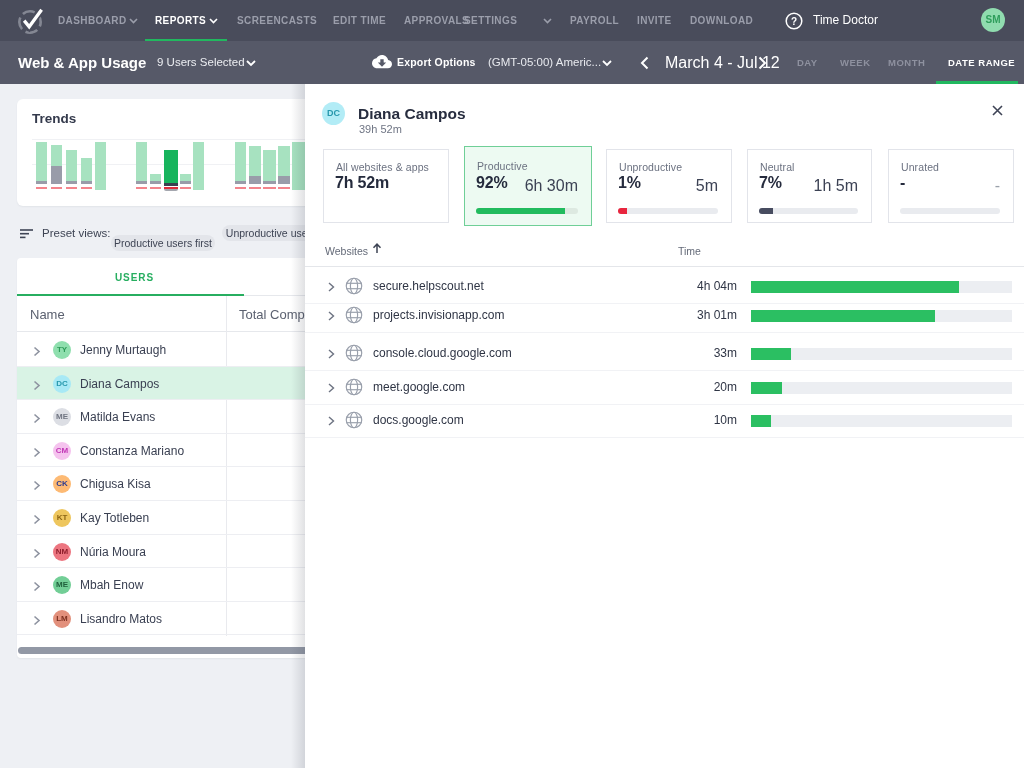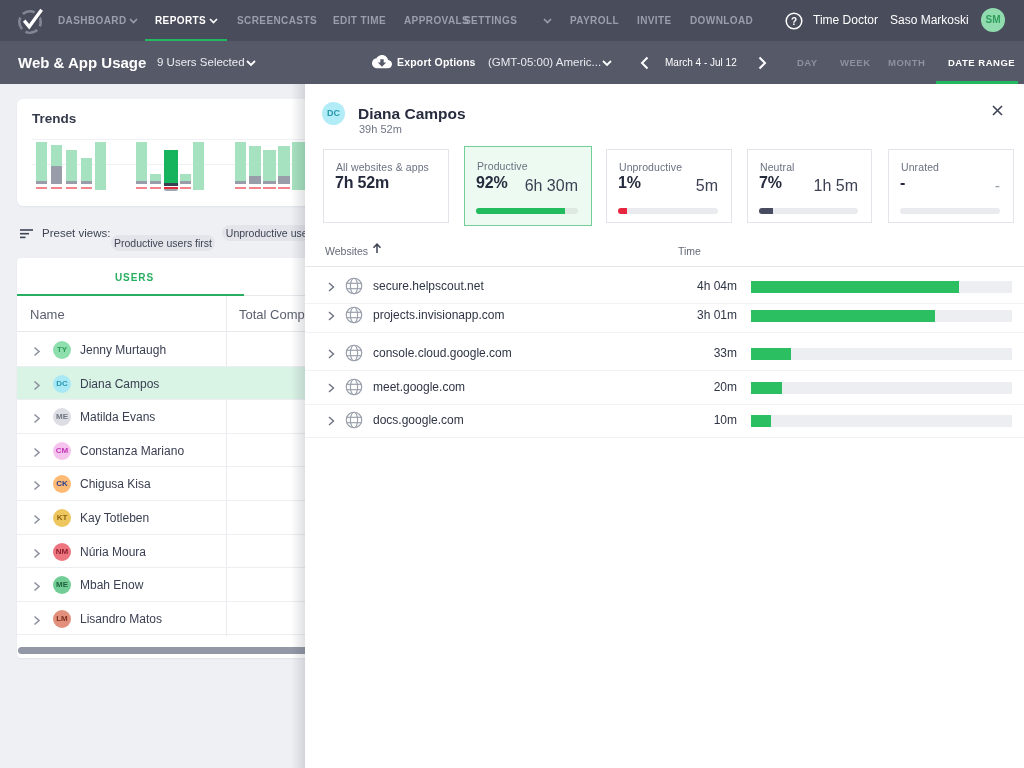--- a/index.html
+++ b/index.html
@@ -55,42 +55,41 @@
         <path d="M1 1l3.5 3.5L8 1" stroke="#9b9eab" stroke-width="1.6" fill="none"></path>
       </svg>
     <span class="navitem" style="left:570px;">PAYROLL</span>
     <span class="navitem" style="left:637px;text-align:right;">INVITE</span>
     <span class="navitem" style="left:690px;">DOWNLOAD</span>
     <svg class="abs" style="left:785px;top:12px;" width="18" height="18" viewBox="0 0 18 18">
       <circle cx="9" cy="9" r="7.8" stroke="#fff" stroke-width="1.5" fill="none"></circle>
       <text x="9" y="12.6" font-size="10" font-weight="700" fill="#fff" text-anchor="middle" font-family="Liberation Sans, sans-serif">?</text>
     </svg>
     <span class="navitem" style="left:813px;color:#fff;font-size:12px;font-weight:400;letter-spacing:0px;">Time Doctor</span>
-    <span class="navitem" style="left:890px;color:#fff;font-size:12px;font-weight:400;letter-spacing:0px;">Saso Markoski</span>
     <div class="abs" style="left:981px;top:8px;width:24px;height:24px;border-radius:50%;background:#90dcaf;color:#2f9e5c;font-size:10px;font-weight:700;text-align:center;line-height:24px;">SM</div>
   </div>
 
   <div id="bar2">
     <span class="b2item" style="left:18px;font-size:15px;font-weight:700;letter-spacing:0px;">Web &amp; App Usage</span>
     <span class="b2item" style="left:157px;font-size:11.5px;color:#eceef2;">9 Users Selected</span>
     <svg class="abs" style="left:246px;top:19px;" width="10" height="7" viewBox="0 0 10 7">
         <path d="M1 1l4 4 4-4" stroke="#fff" stroke-width="1.8" fill="none"></path>
       </svg>
     <svg class="abs" style="left:372px;top:14px;" width="20" height="15" viewBox="0 0 24 18">
       <path fill="#fff" d="M19.35 6.04C18.67 2.59 15.64 0 12 0 9.11 0 6.6 1.64 5.35 4.04 2.34 4.36 0 6.91 0 10c0 3.31 2.69 6 6 6h13c2.76 0 5-2.24 5-5 0-2.64-2.05-4.78-4.65-4.96zM17 9l-5 5-5-5h3V5h4v4h3z"></path>
     </svg>
     <span class="b2item" style="left:397px;font-size:10.5px;font-weight:700;letter-spacing:0.2px;">Export Options</span>
     <span class="b2item" style="left:488px;font-size:11.5px;color:#e8eaef;">(GMT-05:00) Americ...</span>
     <svg class="abs" style="left:602px;top:19px;" width="10" height="7" viewBox="0 0 10 7">
         <path d="M1 1l4 4 4-4" stroke="#fff" stroke-width="1.8" fill="none"></path>
       </svg>
     <svg class="abs" style="left:640px;top:15px;" width="9" height="14" viewBox="0 0 9 14">
         <path d="M7.5 1.5L2 7l5.5 5.5" stroke="#fff" stroke-width="2" fill="none"></path>
       </svg>
-    <span class="b2item" style="left:665px;font-size:10px;">March 4 - Jul 12</span>
+    <span class="b2item" style="left:665px;font-size:16px;">March 4 - Jul 12</span>
     <svg class="abs" style="left:758px;top:15px;" width="9" height="14" viewBox="0 0 9 14">
         <path d="M1.5 1.5L7 7l-5.5 5.5" stroke="#fff" stroke-width="2" fill="none"></path>
       </svg>
     <span class="b2item" style="left:797px;font-size:9.5px;font-weight:700;letter-spacing:0.5px;color:#8e919f;">DAY</span>
     <span class="b2item" style="left:840px;font-size:9.5px;font-weight:700;letter-spacing:0.5px;color:#8e919f;">WEEK</span>
     <span class="b2item" style="left:888px;font-size:9.5px;font-weight:700;letter-spacing:0.5px;color:#8e919f;">MONTH</span>
     <span class="b2item" style="left:948px;font-size:9.5px;font-weight:700;letter-spacing:0.5px;">DATE RANGE</span>
     <div class="abs" style="left:936px;top:40px;width:82px;height:3px;background:#21b85f;"></div>
   </div>
 

